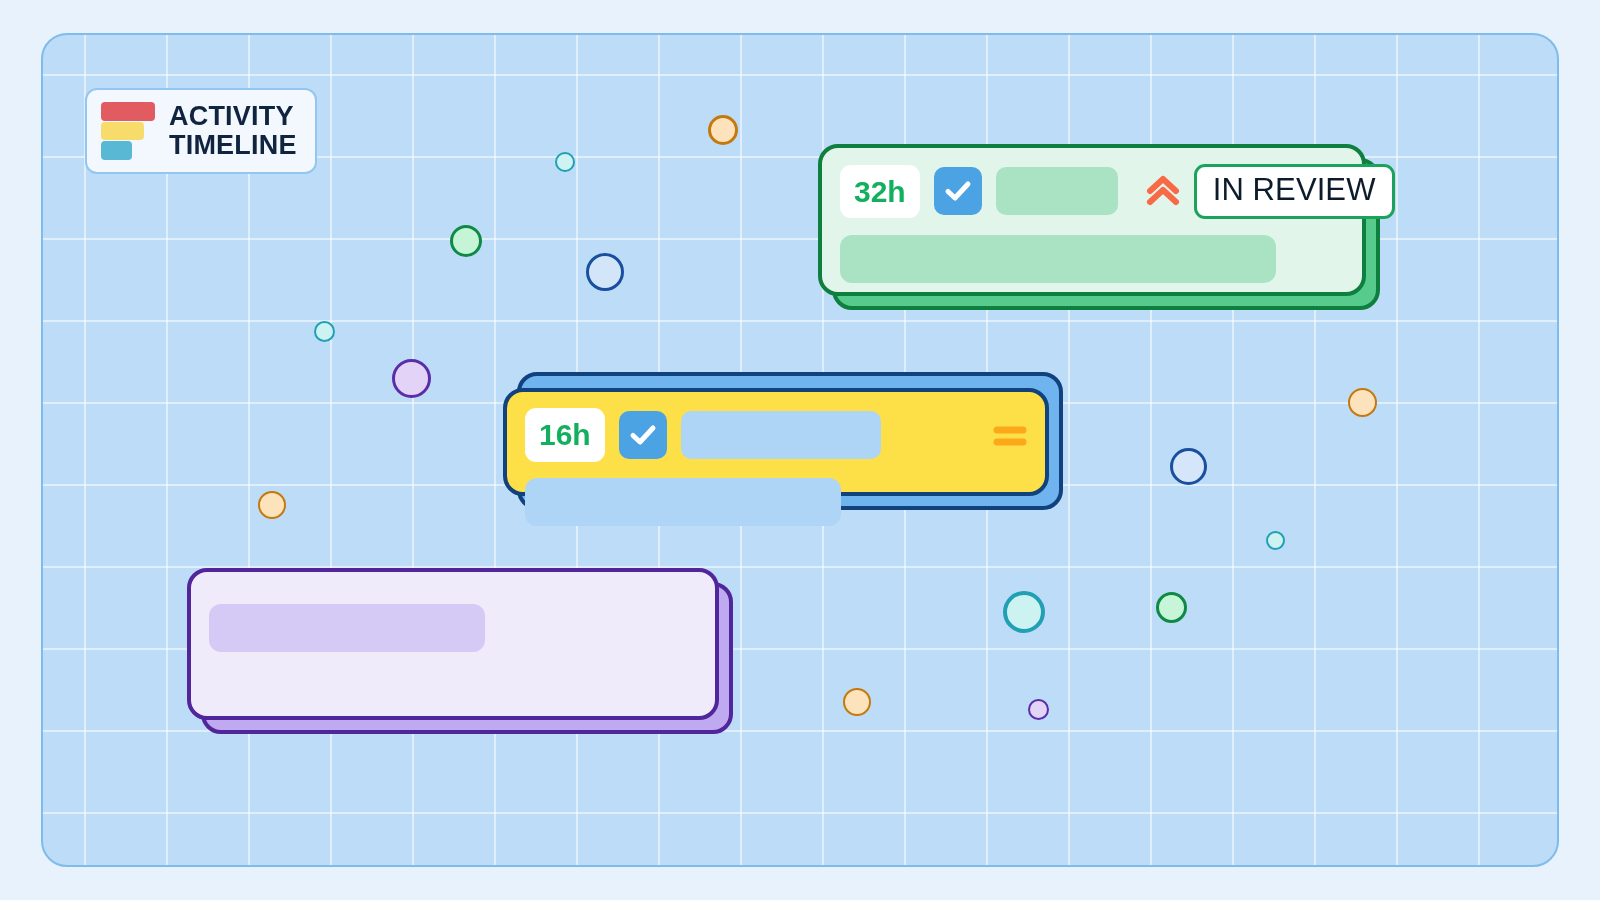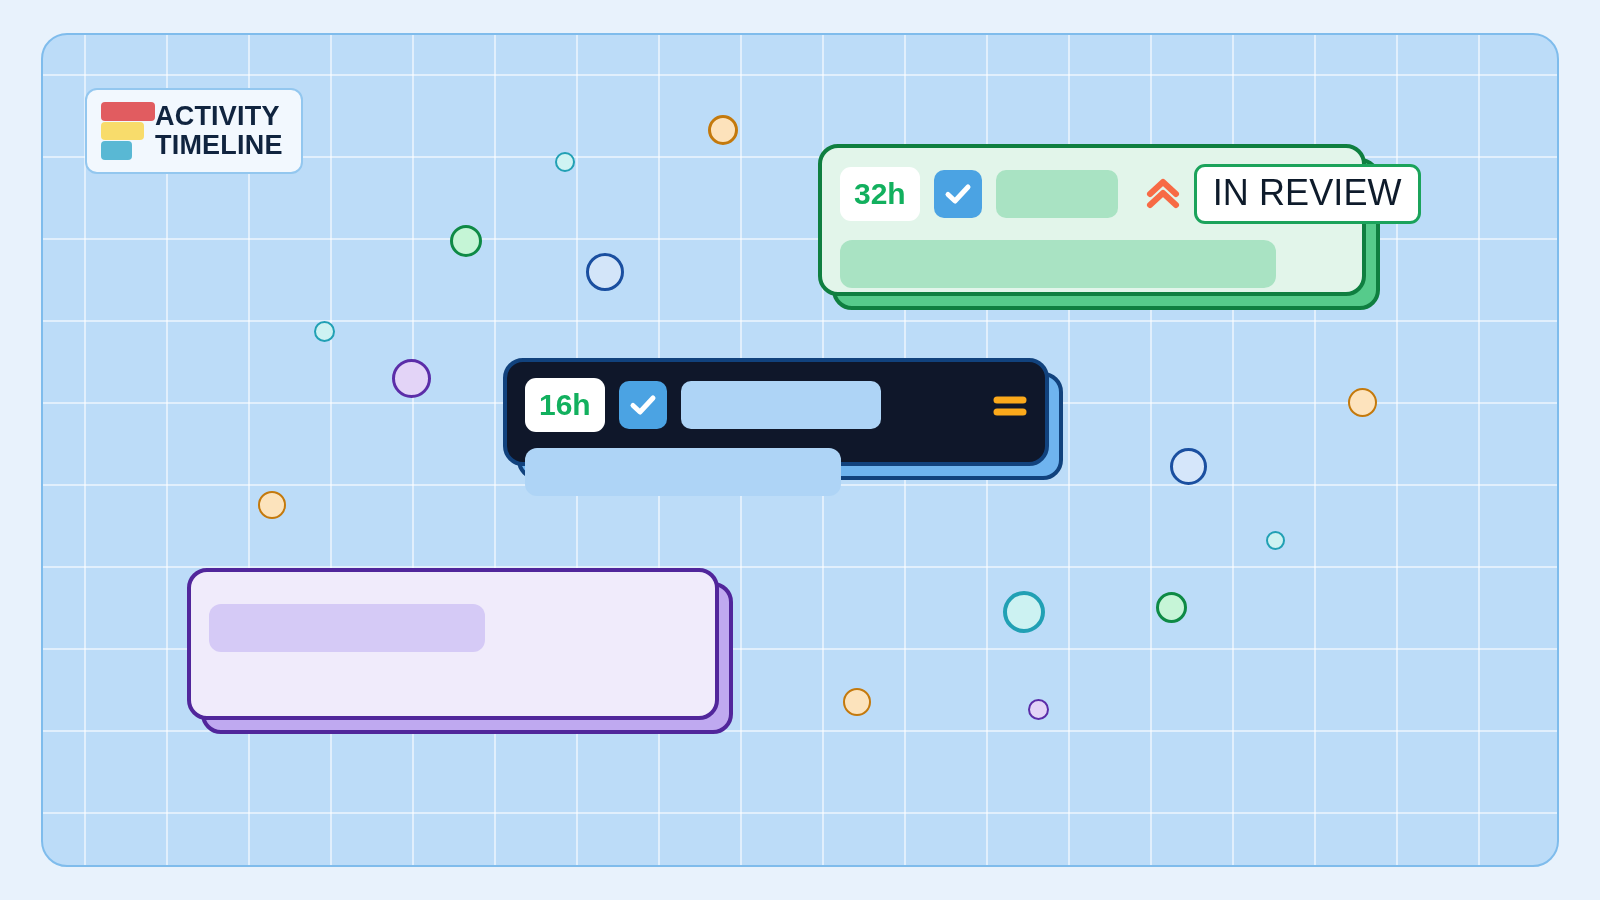--- a/index.html
+++ b/index.html
@@ -49,20 +49,21 @@
     box-sizing: border-box;
   }
 
   
   .logo-badge {
     position: absolute;
     left: 85px;
     top: 88px;
     display: flex;
     align-items: center;
+    gap: 14px;
     padding: 12px 18px 12px 14px;
     background: #F2F8FE;
     border: 2px solid #93C7EF;
     border-radius: 12px;
     justify-content: space-between;
   }
   .logo-mark {
     width: 54px;
     height: 58px;
     position: relative;
@@ -131,21 +132,21 @@
   .type-icon.check { background: #4BA3E3; }
   .type-icon.bookmark { background: #13CB62; }
   .ghost-bar { border-radius: 10px; flex: none; }
   .prio-icon { flex: none; display: flex; align-items: center; justify-content: center; }
   .status-pill {
     background: #FFFFFF;
     border-radius: 11px;
     border-width: 3px;
     border-style: solid;
     padding: 6px 16px 8px 16px;
-    font-size: 36px;
+    font-size: 31px;
     font-weight: 500;
     letter-spacing: .1px;
     color: #0E1B2B;
     line-height: 1.12;
     white-space: nowrap;
     flex: none;
   }
   .card-body-bar {
     margin-top: 16px;
     height: 48px;
@@ -206,21 +207,21 @@
                 <path d="M3 28 L16 16 L29 28" stroke="#F76A45" stroke-width="6" stroke-linecap="round" stroke-linejoin="round"></path>
               </svg>
             </span>
             <span class="status-pill" style="border-color:#1BA35B">IN REVIEW</span>
           </div>
           <div class="card-body-bar" style="width:436px;background:#A9E3C3"></div>
         </div>
       </div>
       <div class="card-wrap" style="left: 503px; top: 358px; width: 546px;">
         <div class="card-shadow" style="background: rgb(111, 180, 239); border: 4px solid rgb(17, 66, 125);"></div>
-        <div class="card" style="background: #0f172a; border-color: rgb(17, 66, 125); height: 108px;">
+        <div class="card" style="background: #fde047; border-color: rgb(17, 66, 125); height: 108px; margin-top: 30px;">
           <div class="card-row">
             <span class="hours-pill">16h</span>
             <span class="type-icon check">
               <svg width="30" height="30" viewBox="0 0 30 30" fill="none">
                 <path d="M5 15.5 L12 22 L25 8" stroke="#FFFFFF" stroke-width="5" stroke-linecap="round" stroke-linejoin="round"></path>
               </svg>
             </span>
             <span class="ghost-bar" style="width:200px;height:48px;background:#AED4F6"></span>
             <span class="spacer"></span>
             <span class="prio-icon">

